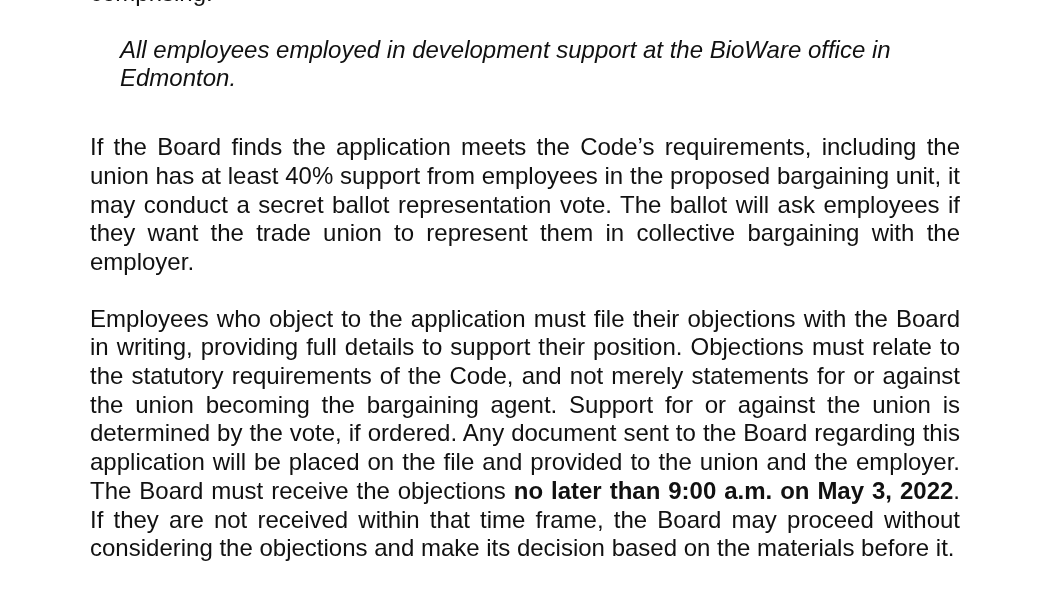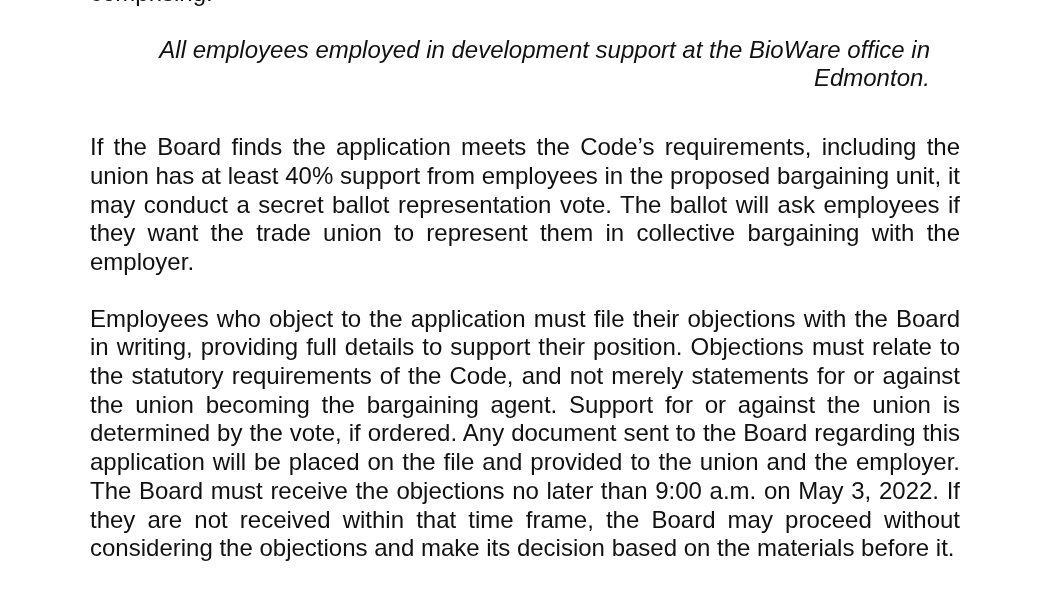--- a/index.html
+++ b/index.html
@@ -23,31 +23,31 @@
       font-size: 24px;
       line-height: 28.7px;
     }
     .line-par {
       margin: 0;
       text-align: justify;
     }
     .unit-desc {
       margin: 0;
       margin-top: 28px;
-      text-align: right;
+      text-align: left;
       font-style: italic;
       padding: 0 30px;
     }
     .p1 {
       margin-top: 40px;
     }
     .p2 {
       margin-top: 28px;
     }
-    b { font-weight: normal; }
+    b { font-weight: bold; }
   </style>
 </head>
 <body>
 
 <div class="page">
   <p class="line-par">comprising:</p>
 
   <p class="unit-desc">All employees employed in development support at the BioWare office in Edmonton.</p>
 
   <p class="line-par p1">If the Board finds the application meets the Code’s requirements, including the union has at least 40% support from employees in the proposed bargaining unit, it may conduct a secret ballot representation vote.  The ballot will ask employees if they want the trade union to represent them in collective bargaining with the employer.</p>

